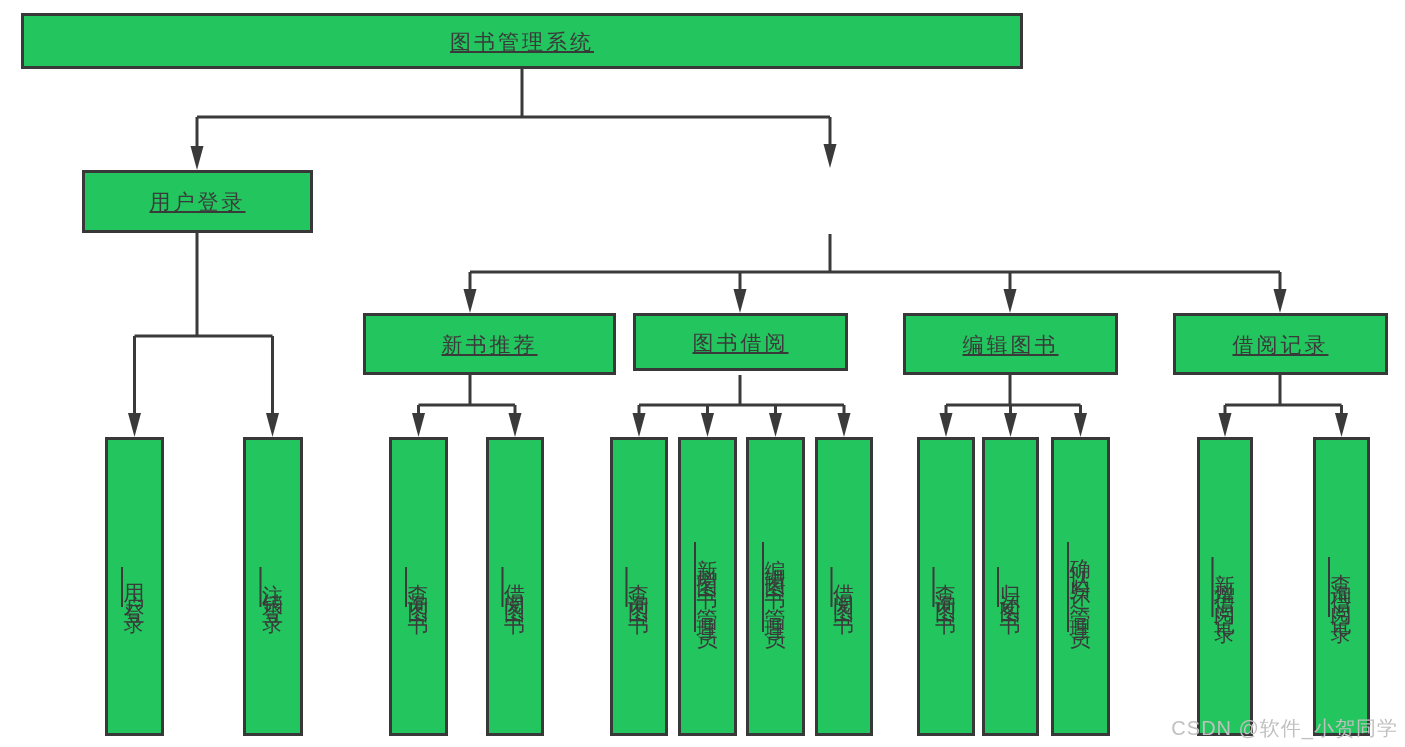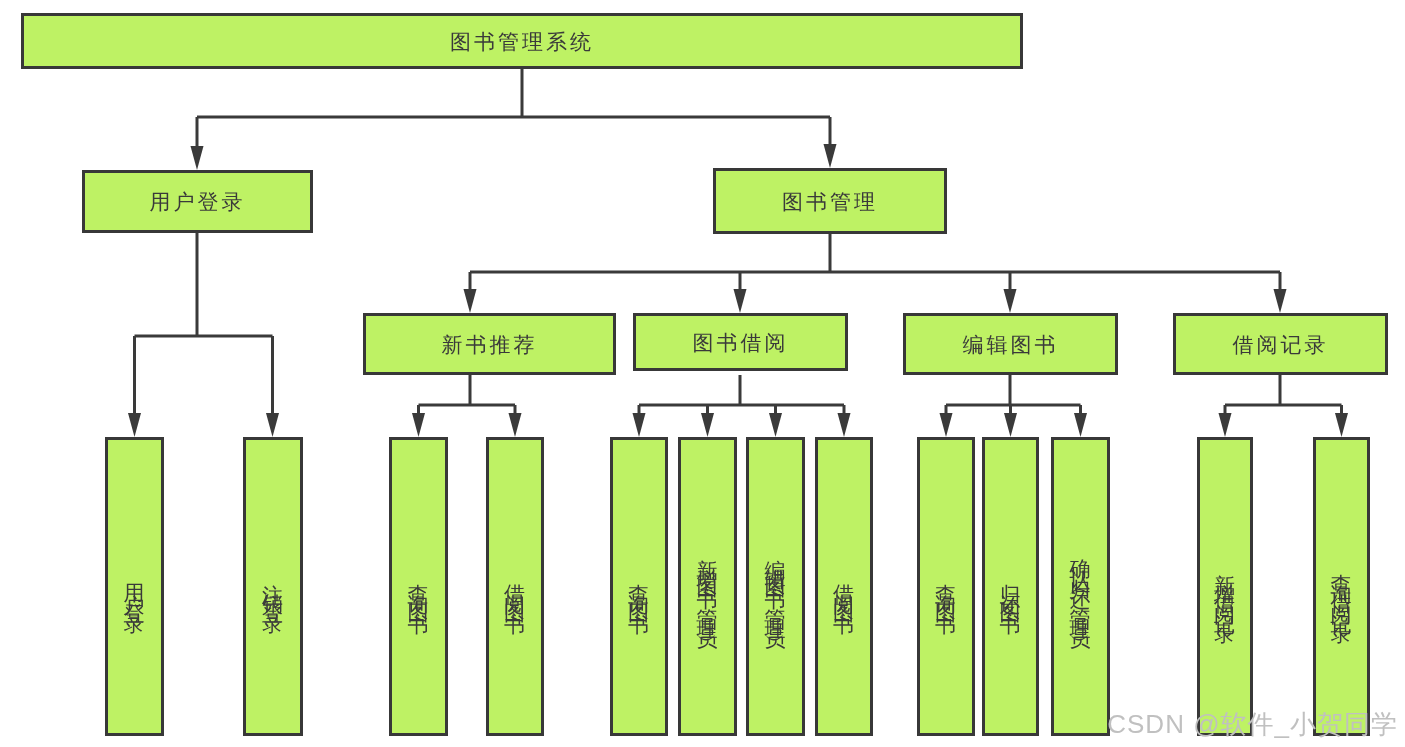--- a/index.html
+++ b/index.html
@@ -13,29 +13,30 @@
   }
   #connector-svg {
     position: absolute;
     left: 0; top: 0;
     width: 1405px; height: 747px;
   }
   .node {
     position: absolute;
     box-sizing: border-box;
     border: 3px solid #383838;
-    background: #bef264;
+    background: #22c55e;
     display: flex;
     align-items: center;
     justify-content: center;
     color: #3a3a3a;
     font-size: 21px;
     letter-spacing: 3px;
     text-align: left;
     line-height: 1;
+    text-decoration: underline;
   }
   .node.leaf span {
     writing-mode: vertical-rl;
     letter-spacing: 10px;
     font-size: 21px;
     color: #3a3a3a;
   }
   
   #n-root    { left: 21px;   top: 13px;  width: 1002px; height: 56px; }
   #n-login   { left: 82px;   top: 170px; width: 231px;  height: 63px; }
@@ -56,21 +57,21 @@
   #l-c4 { left: 815px;  width: 58px; }
   #l-d1 { left: 917px;  width: 58px; }
   #l-d2 { left: 982px;  width: 57px; }
   #l-d3 { left: 1051px; width: 59px; }
   #l-e1 { left: 1197px; width: 56px; }
   #l-e2 { left: 1313px; width: 57px; }
   #watermark {
     position: absolute;
     right: 7px;
     bottom: 5px;
-    font-size: 26px;
+    font-size: 20px;
     letter-spacing: 1px;
     color: #c0c0c0;
     z-index: 10;
     white-space: nowrap;
   }
 </style>
 </head>
 <body>
 
 <div id="canvas">
@@ -134,23 +135,20 @@
     </g>
   </svg>
 
   <div class="node" id="n-root">
     <span>图书管理系统</span>
   </div>
 
   <div class="node" id="n-login">
     <span>用户登录</span>
   </div>
-  <div class="node" id="n-mgmt">
-    <span>图书管理</span>
-  </div>
 
   <div class="node" id="n-newbook">
     <span>新书推荐</span>
   </div>
   <div class="node" id="n-borrow">
     <span>图书借阅</span>
   </div>
   <div class="node" id="n-current">
     <span>编辑图书</span>
   </div>

